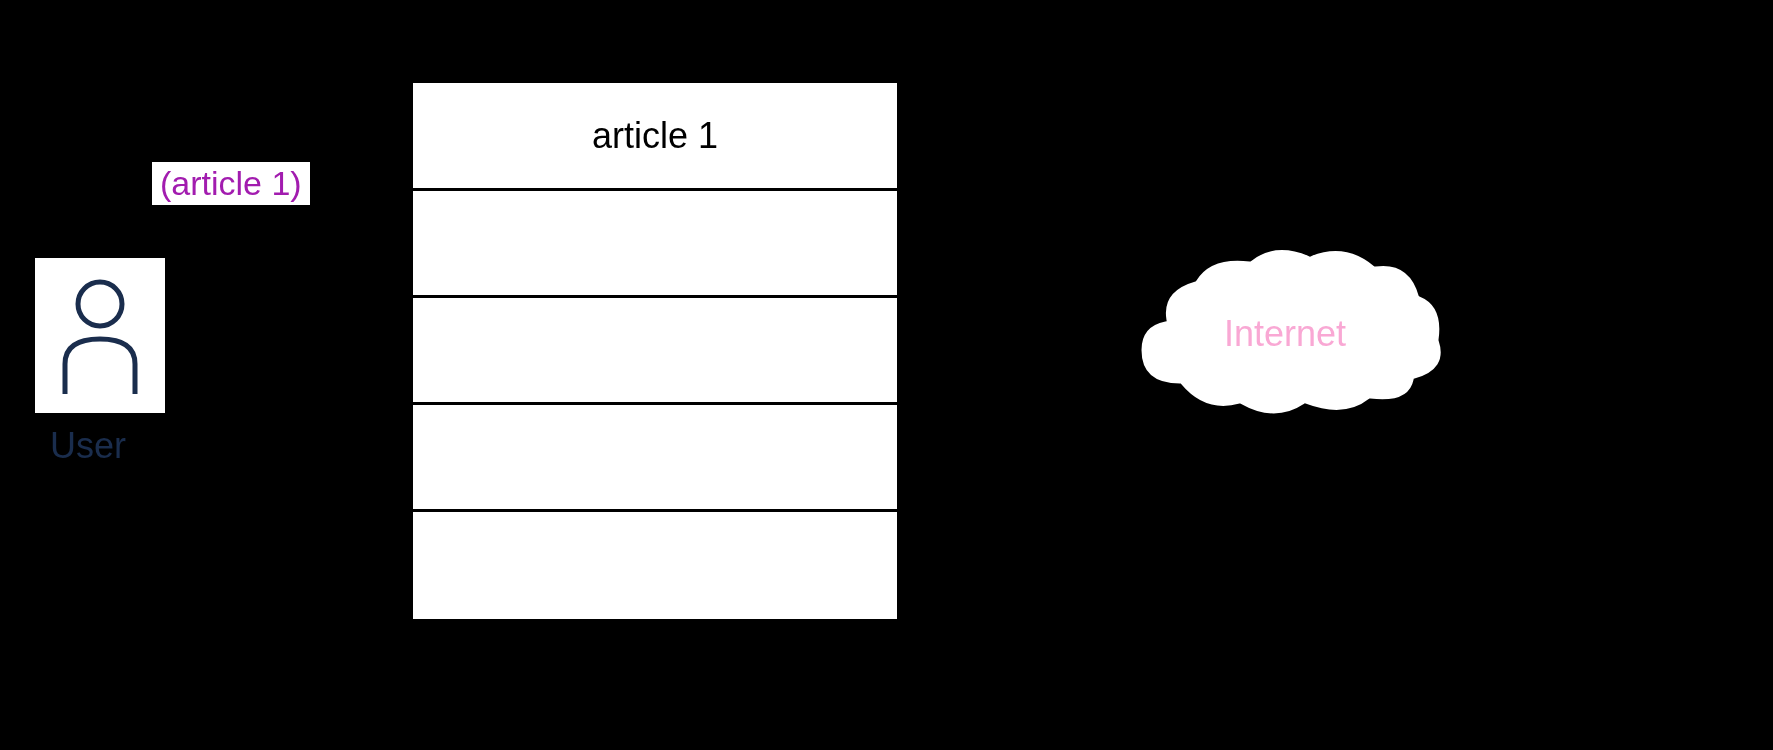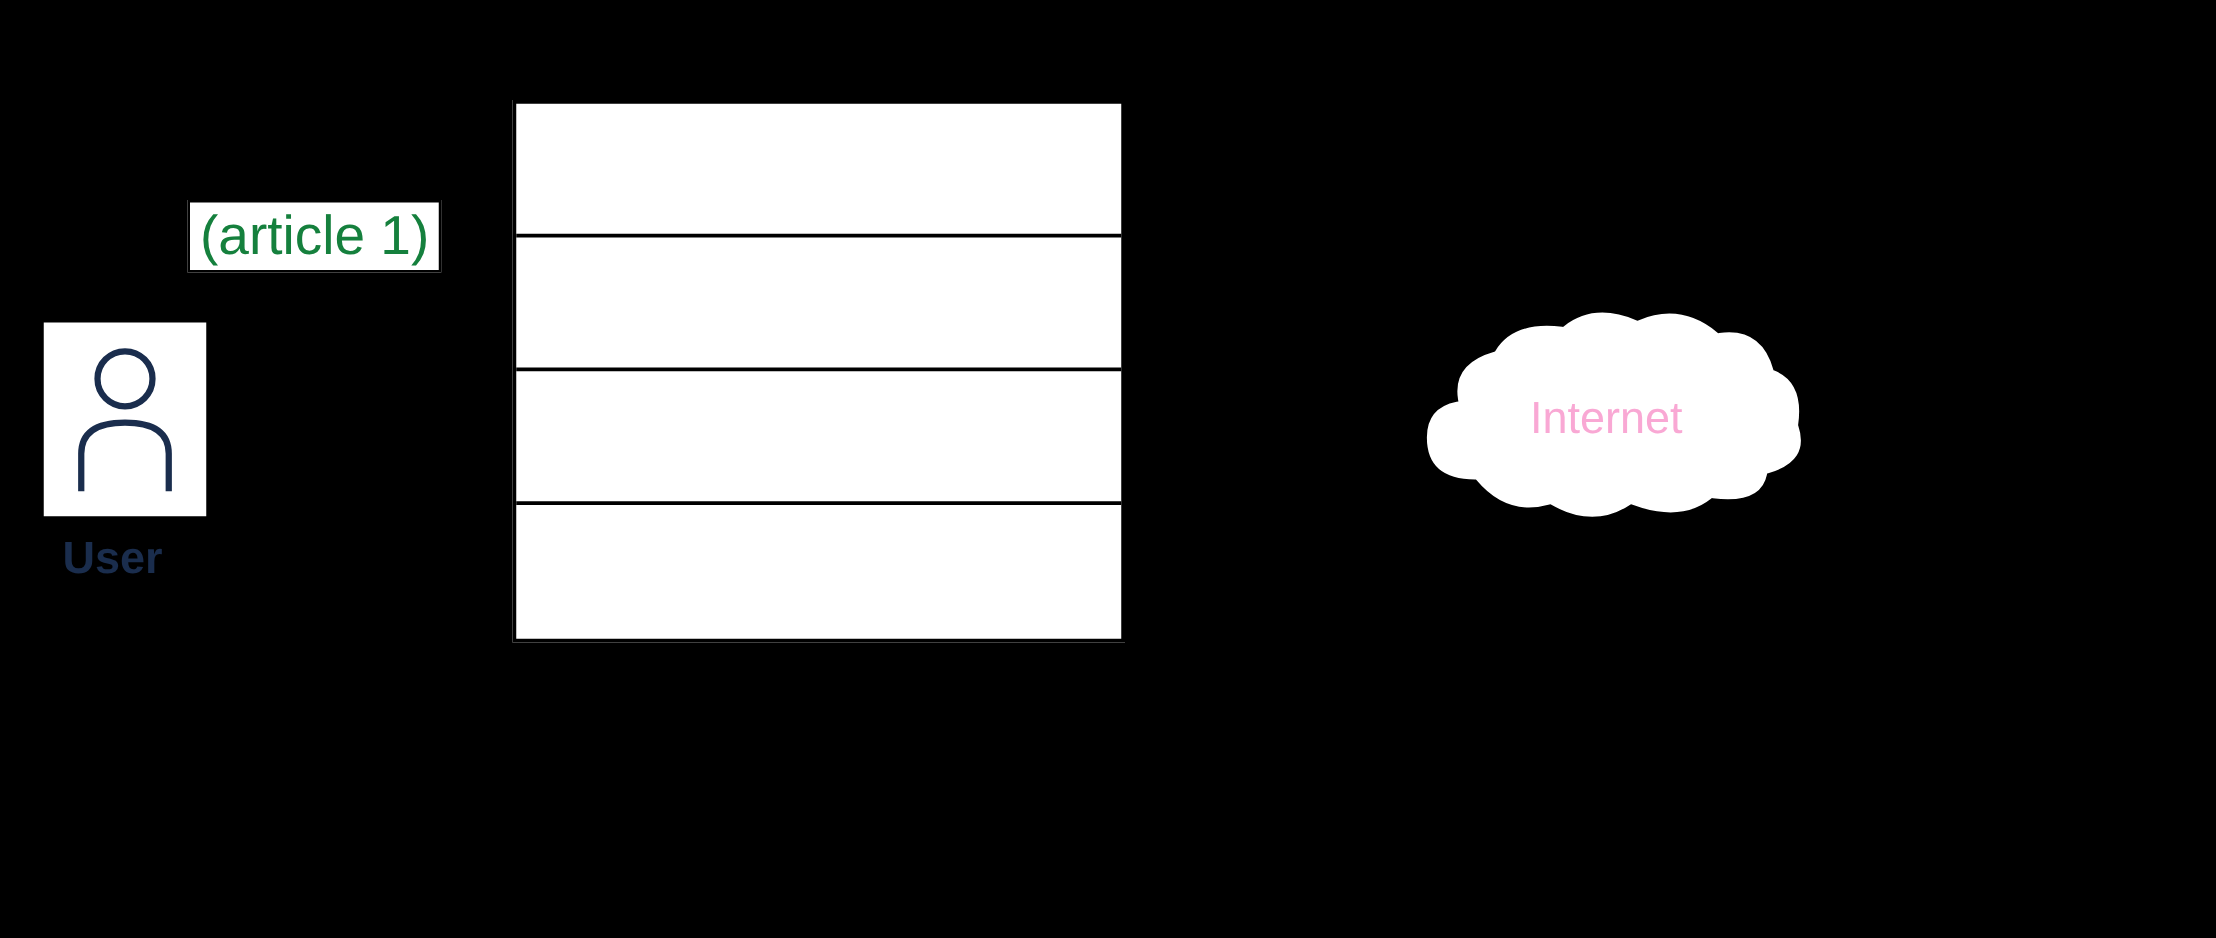--- a/index.html
+++ b/index.html
@@ -27,32 +27,31 @@
       width: 100px;
       height: 130px;
     }
     
     .user-label {
       position: absolute;
       left: 50px;
       top: 425px;
       color: #1a2d4d;
       font-size: 36px;
-      font-weight: bold;
     }
     
     .article-link-box {
       position: absolute;
       left: 150px;
       top: 160px;
       background: #fff;
       border: 2px solid #000;
       padding: 2px 8px;
-      font-size: 44px;
-      color: #15803d;
+      font-size: 34px;
+      color: #a21caf;
     }
     
     .stack {
       position: absolute;
       left: 410px;
       top: 80px;
       width: 490px;
       background: #fff;
       border: 3px solid #000;
     }
@@ -107,20 +106,21 @@
       <circle cx="50" cy="35" r="22"></circle>
       <path d="M 15 125 L 15 95 Q 15 70 50 70 Q 85 70 85 95 L 85 125"></path>
     </svg>
   </span>
 </div>
 <div class="user-label">User</div>
 
 <div class="article-link-box">(article 1)</div>
 
 <div class="stack">
+  <div class="stack-header">article 1</div>
   <div class="stack-row"></div>
   <div class="stack-row"></div>
   <div class="stack-row"></div>
   <div class="stack-row"></div>
 </div>
 
 <div class="cloud">
   <svg viewBox="0 0 350 200">
     <path d="M 70 155 
              Q 30 155 30 120 

